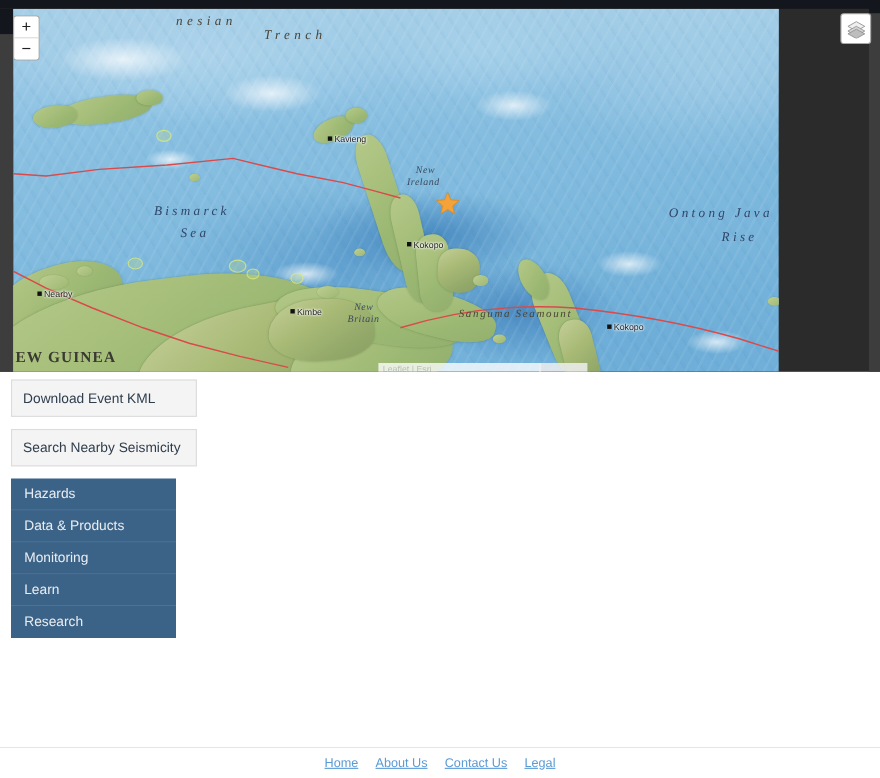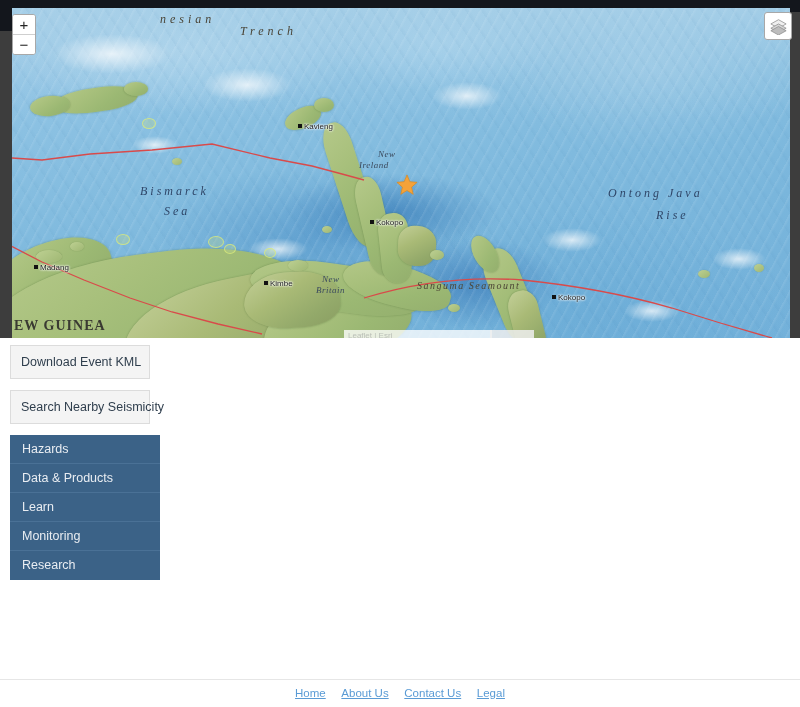--- a/index.html
+++ b/index.html
@@ -27,21 +27,21 @@
 
   .page-col {
     position: absolute;
     left: 10px;
     top: 300px;
     width: 140px;
   }
 
   .action-btn {
     display: block;
-    width: 140px;
+    width: 169px;
     box-sizing: border-box;
     padding: 9px 10px;
     margin-bottom: 11px;
     background: #f4f4f4;
     border: 1px solid #dcdcdc;
     color: #2f3e4d;
     font-size: 12.5px;
     text-align: left;
     font-family: "Liberation Sans", sans-serif;
     cursor: pointer;
@@ -153,21 +153,21 @@
     position: absolute;
     left: 790px; top: 0px;
     width: 10px; height: 12px;
     background: #13161c;
   }
 
   #map-canvas {
     position: absolute;
     left: 12px;
     top: 8px;
-    width: 778px;
+    width: 696px;
     height: 330px;
     overflow: hidden;
   }
 
   
   .ocean {
     position: absolute;
     inset: 0;
     background:
       radial-gradient(ellipse 210px 120px at 640px 60px, rgba(255,255,255,0.16), rgba(255,255,255,0) 70%),
@@ -506,22 +506,22 @@
 
     <button class="action-btn" style="visibility:hidden;">&nbsp;</button>
 
     <button class="action-btn">Download Event KML</button>
 
     <button class="action-btn">Search Nearby Seismicity</button>
 
     <nav class="sidenav">
       <a class="sidenav-item">Hazards</a>
       <a class="sidenav-item">Data &amp; Products</a>
+      <a class="sidenav-item">Monitoring</a>
       <a class="sidenav-item">Learn</a>
-      <a class="sidenav-item">Monitoring</a>
       <a class="sidenav-item">Research</a>
     </nav>
 
   </div>
 
   <div id="footer">
     <a>Home</a>
     <a>About Us</a>
     <a>Contact Us</a>
     <a>Legal</a>
@@ -604,34 +604,34 @@
     <div class="mlabel trench" style="left:228px; top:16px;">Trench</div>
 
     <div class="mlabel ocean-name" style="left:128px; top:176px;">Bismarck</div>
     <div class="mlabel ocean-name" style="left:152px; top:196px;">Sea</div>
     <div class="mlabel ocean-name" style="left:596px; top:178px;">Ontong  Java</div>
     <div class="mlabel ocean-name" style="left:644px; top:200px;">Rise</div>
 
     <div class="mlabel feature" style="left:405px; top:272px;">Sanguma Seamount</div>
 
     <div class="mlabel island-name" style="left:366px; top:141px;">New</div>
-    <div class="mlabel island-name" style="left:347px; top:152px;">Ireland</div>
+    <div class="mlabel island-name" style="left:358px; top:152px;">Ireland</div>
     <div class="mlabel island-name" style="left:310px; top:266px;">New</div>
     <div class="mlabel island-name" style="left:304px; top:277px;">Britain</div>
 
     <div class="mlabel country" style="left:2px; top:310px;">EW GUINEA</div>
 
     <div class="city" style="left:286px; top:114px;">
       <span class="dot"></span><span>Kavieng</span>
     </div>
     <div class="city" style="left:358px; top:210px;">
       <span class="dot"></span><span>Kokopo</span>
     </div>
     <div class="city" style="left:22px; top:255px;">
-      <span class="dot"></span><span>Madang</span>
+      <span class="dot"></span><span>Nearby</span>
     </div>
     <div class="city" style="left:252px; top:271px;">
       <span class="dot"></span><span>Kimbe</span>
     </div>
     <div class="city" style="left:540px; top:285px;">
       <span class="dot"></span><span>Kokopo</span>
     </div>
 
     <svg id="epicenter" viewBox="0 0 24 24">
       <polygon points="12,1 15.1,8.4 23,9.1 17,14.4 18.8,22.2 12,18 5.2,22.2 7,14.4 1,9.1 8.9,8.4" fill="#f4a23a" stroke="#d98b22" stroke-width="0.8"></polygon>

